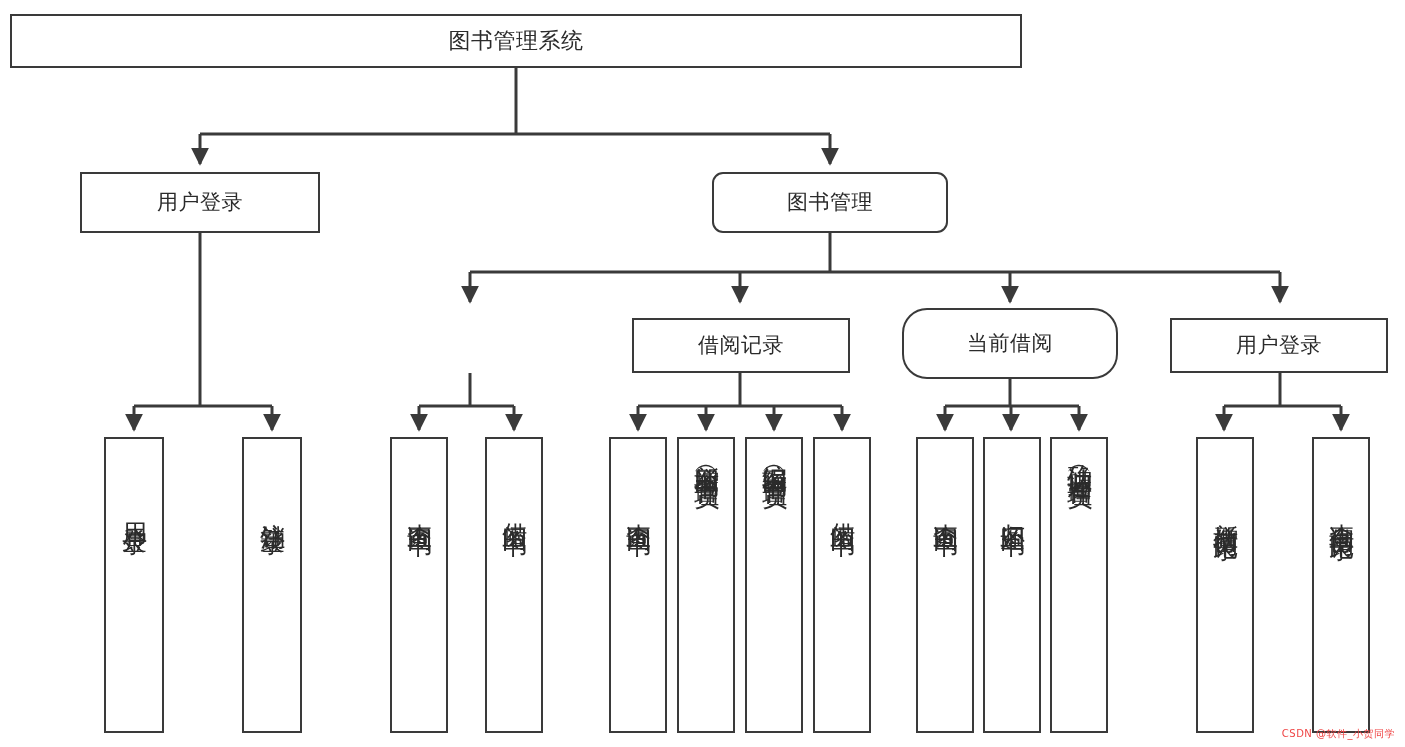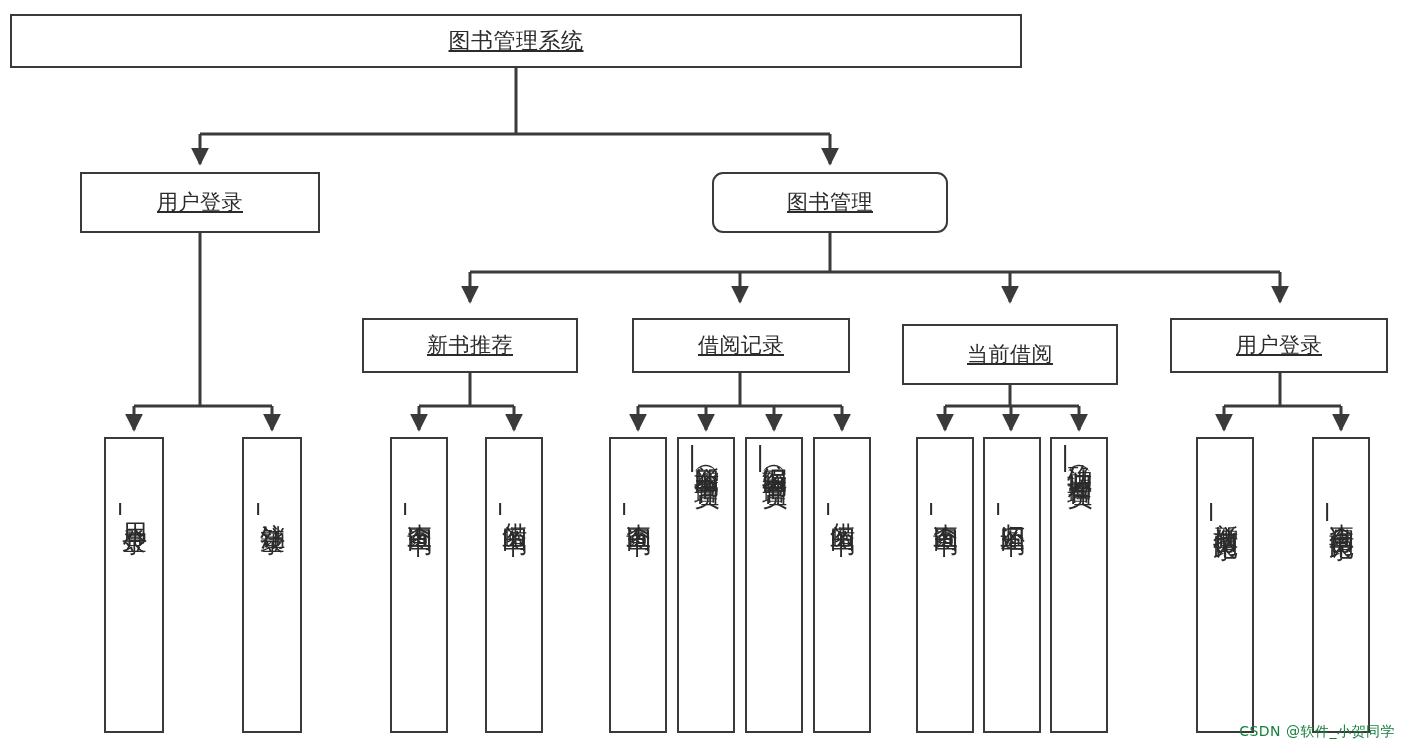--- a/index.html
+++ b/index.html
@@ -15,21 +15,20 @@
   
   .node{
     position:absolute;
     box-sizing:border-box;
     background:#ffffff;
     border:2px solid #3a3a3a;
     display:flex;
     align-items:center;
     justify-content:center;
     color:#2b2b2b;
-    text-decoration:underline;
   }
   .node .lbl{
     display:block;
     text-align:center;
     line-height:1.18;
     white-space:nowrap;
   }
 
   
   .h-node .lbl{font-size:21px;letter-spacing:0.5px;}
@@ -50,22 +49,22 @@
     white-space:nowrap;
     height:auto;
   }
   .leaf.mid .lbl{ margin-top:58px; }
   .leaf.tall .lbl{ margin-top:0px; }
 
   
   #watermark{
     position:absolute;
     right:10px;bottom:6px;
-    font-size:14px;
-    color:#15803d;
+    font-size:10px;
+    color:#ef4444;
     letter-spacing:0.5px;
     white-space:nowrap;
     pointer-events:none;
   }
 </style>
 </head>
 <body>
 
 <div id="stage">
 
@@ -124,29 +123,26 @@
   </div>
 
   <div class="node h-node" style="left:80px;top:172px;width:240px;height:61px;">
     <span class="lbl">用户登录</span>
   </div>
 
   <div class="node h-node" style="left:712px;top:172px;width:236px;height:61px;border-radius:11px;">
     <span class="lbl">图书管理</span>
   </div>
 
-  <div class="node h-node" style="left:362px;top:318px;width:216px;height:55px;">
-    <span class="lbl">新书推荐</span>
-  </div>
 
   <div class="node h-node" style="left:632px;top:318px;width:218px;height:55px;">
     <span class="lbl">借阅记录</span>
   </div>
 
-  <div class="node h-node" style="left:902px;top:324px;width:216px;height:61px;">
+  <div class="node h-node" style="left:902px;top:308px;width:216px;height:71px;border-radius:25px;">
     <span class="lbl">当前借阅</span>
   </div>
 
   <div class="node h-node" style="left:1170px;top:318px;width:218px;height:55px;">
     <span class="lbl">用户登录</span>
   </div>
 
   <div class="node leaf mid" style="left:104px;top:437px;width:60px;height:296px;">
     <span class="lbl">用户登录</span>
   </div>

